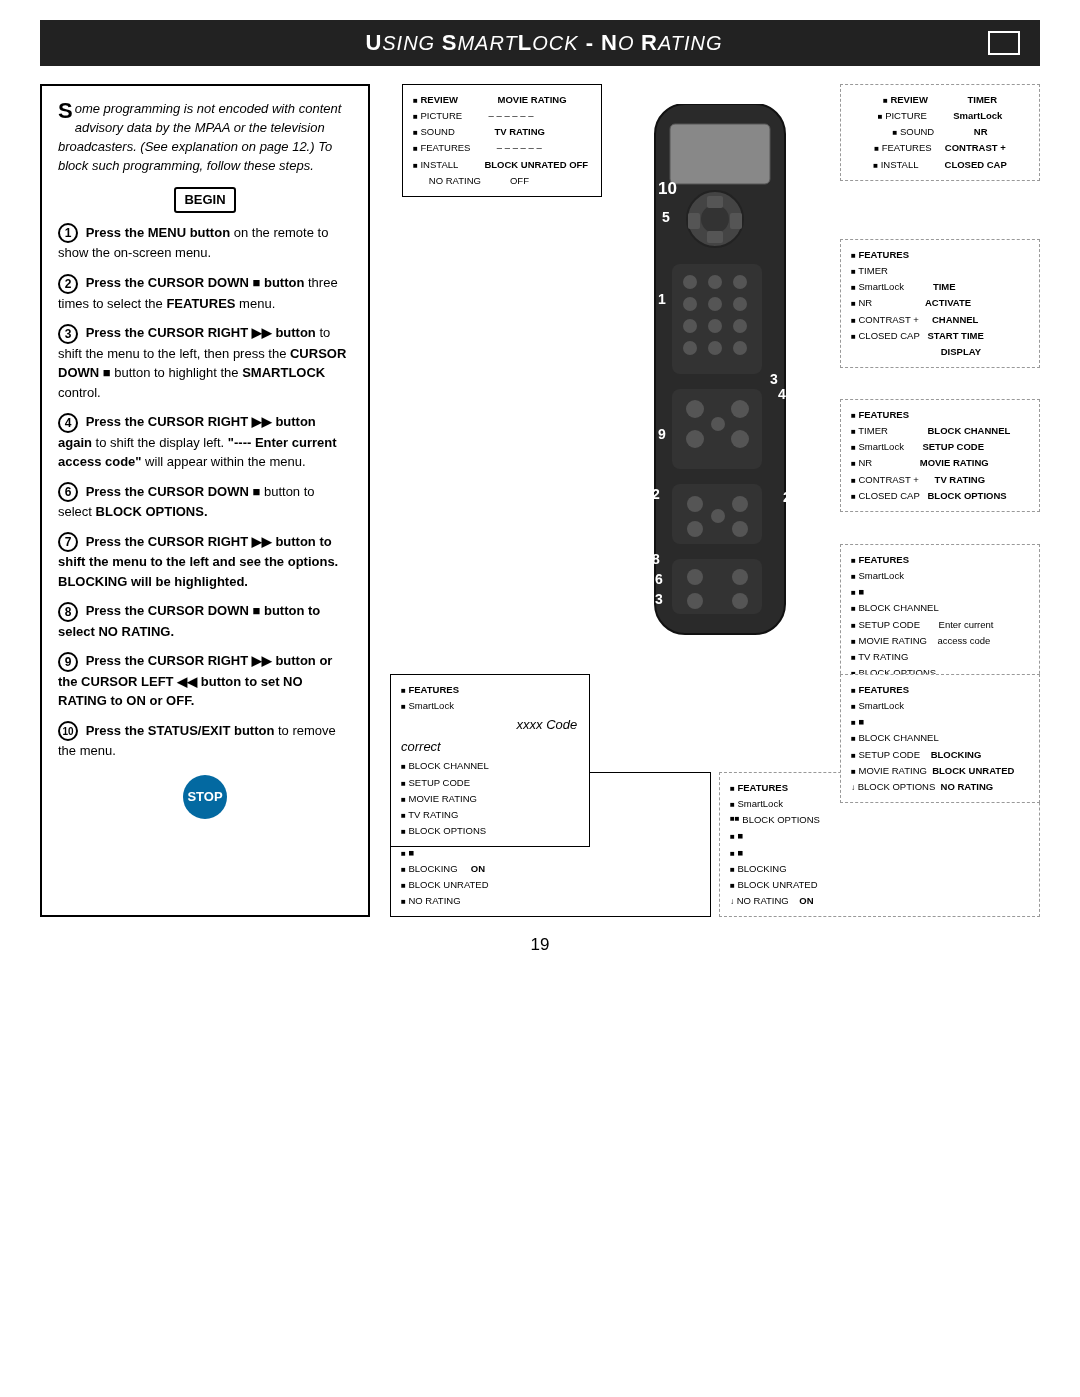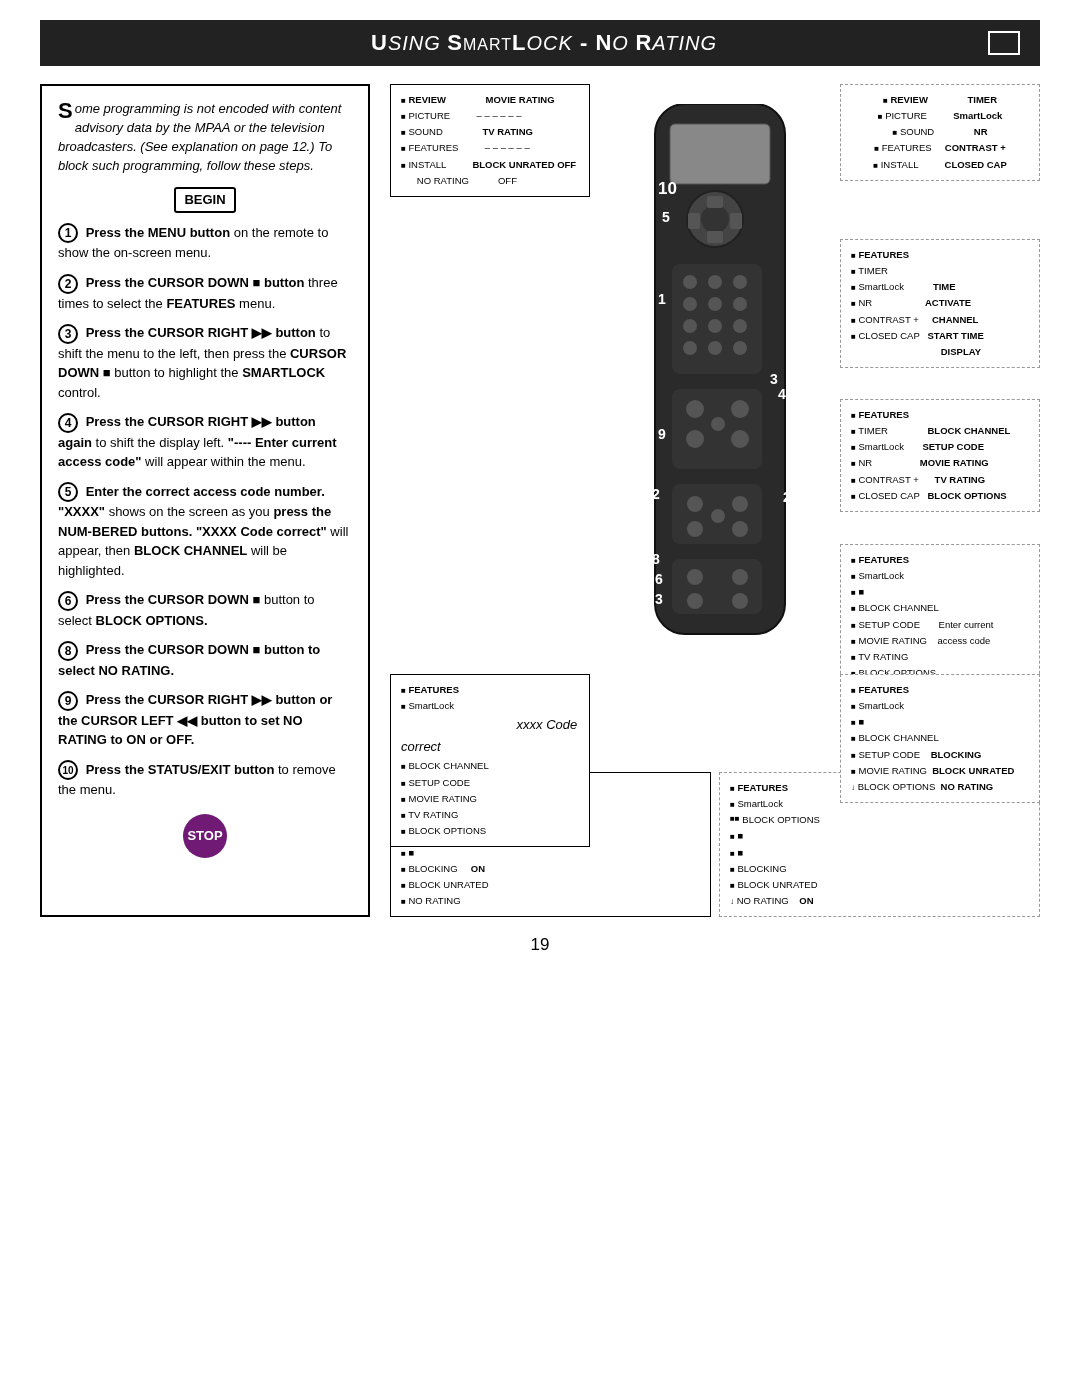--- a/index.html
+++ b/index.html
@@ -87,21 +87,21 @@
       font-weight: bold;
       font-size: 12px;
       margin-right: 4px;
       vertical-align: middle;
     }
     .step b { font-weight: bold; }
     .stop-badge {
       display: block;
       width: 44px;
       height: 44px;
-      background: #701a75;
+      background: #0369a1;
       border-radius: 50%;
       margin: 14px auto 0 auto;
       display: flex;
       align-items: center;
       justify-content: center;
       color: #fff;
       font-weight: bold;
       font-size: 13px;
     }
     .right-panel {
@@ -149,21 +149,21 @@
     }
   </style>
 </head>
 <body>
 
 <div>
 
   <div class="page-header">
     <div style="width:40px;"></div>
     <div class="title-text">
-      U<span style="font-style:italic;font-weight:normal;font-size:20px">SING </span>S<span style="font-weight:normal;font-size:16px">MART</span>L<span style="font-style:italic;font-weight:normal;font-size:20px">OCK</span> - N<span style="font-style:italic;font-weight:normal;font-size:20px">O </span>R<span style="font-style:italic;font-weight:normal;font-size:20px">ATING</span>
+      U<span style="font-style:italic;font-weight:normal;font-size:20px">SING </span>S<span style="font-style:italic;font-weight:normal;font-size:20px">MART</span>L<span style="font-style:italic;font-weight:normal;font-size:20px">OCK</span> - N<span style="font-style:italic;font-weight:normal;font-size:20px">O </span>R<span style="font-style:italic;font-weight:normal;font-size:20px">ATING</span>
     </div>
     <div class="header-box"></div>
   </div>
 
   <div class="main-content">
 
     <div class="left-panel">
       <div class="intro-text">
         <span class="drop-cap">S</span><span>ome programming is not encoded with content advisory data by the MPAA or the television broadcasters. (See explanation on page 12.) <em>To block such programming, follow these steps.</em></span>
       </div>
@@ -184,30 +184,30 @@
       <div class="step">
         <span class="step-num">3</span>
         <b>Press the CURSOR RIGHT ▶▶ button</b> to shift the menu to the left, then press the <b>CURSOR DOWN ■</b> button to highlight the <b>SMARTLOCK</b> control.
       </div>
 
       <div class="step">
         <span class="step-num">4</span>
         <b>Press the CURSOR RIGHT ▶▶ button again</b> to shift the display left. <b>"---- Enter current access code"</b> will appear within the menu.
       </div>
 
-      <div class="step">
-        <span class="step-num">5</span>
-        <b>Enter the correct access code number. "XXXX"</b> shows on the screen as you <b>press the NUM-BERED buttons. "XXXX Code correct"</b> will appear, then <b>BLOCK CHANNEL</b> will be highlighted.
-      </div>
 
       <div class="step">
         <span class="step-num">6</span>
         <b>Press the CURSOR DOWN ■</b> button to select <b>BLOCK OPTIONS.</b>
       </div>
 
+      <div class="step">
+        <span class="step-num">7</span>
+        <b>Press the CURSOR RIGHT ▶▶ button to shift the menu to the left and see the options. BLOCKING will be highlighted.</b>
+      </div>
 
       <div class="step">
         <span class="step-num">8</span>
         <b>Press the CURSOR DOWN ■ button to select NO RATING.</b>
       </div>
 
       <div class="step">
         <span class="step-num">9</span>
         <b>Press the CURSOR RIGHT ▶▶ button or the CURSOR LEFT ◀◀ button to set NO RATING to ON or OFF.</b>
       </div>
@@ -216,21 +216,21 @@
         <span class="step-num" style="font-size:10px;">10</span>
         <b>Press the STATUS/EXIT button</b> to remove the menu.
       </div>
 
       <div class="stop-badge">STOP</div>
     </div>
 
     <div class="right-panel">
       <div class="diagrams-container">
 
-        <div class="menu-box box-top-left" style="top:0;left:0;position:absolute;">
+        <div class="menu-box box-top-left" style="top:0;left:12px;position:absolute;">
           <div style="font-size:9.5px;line-height:1.7;">
             <div><span style="font-size:8px;">■</span> <b>REVIEW</b> &nbsp;&nbsp;&nbsp;&nbsp;&nbsp;&nbsp;&nbsp;&nbsp;&nbsp;&nbsp;&nbsp;&nbsp;&nbsp;&nbsp;<b>MOVIE RATING</b></div>
             <div><span style="font-size:8px;">■</span> PICTURE &nbsp;&nbsp;&nbsp;&nbsp;&nbsp;&nbsp;&nbsp;&nbsp; – – – – – –</div>
             <div><span style="font-size:8px;">■</span> SOUND &nbsp;&nbsp;&nbsp;&nbsp;&nbsp;&nbsp;&nbsp;&nbsp;&nbsp;&nbsp;&nbsp;&nbsp;&nbsp;&nbsp;<b>TV RATING</b></div>
             <div><span style="font-size:8px;">■</span> FEATURES &nbsp;&nbsp;&nbsp;&nbsp;&nbsp;&nbsp;&nbsp;&nbsp; – – – – – –</div>
             <div><span style="font-size:8px;">■</span> INSTALL &nbsp;&nbsp;&nbsp;&nbsp;&nbsp;&nbsp;&nbsp;&nbsp;&nbsp;<b>BLOCK UNRATED OFF</b></div>
             <div>&nbsp;&nbsp;&nbsp;&nbsp;&nbsp; NO RATING &nbsp;&nbsp;&nbsp;&nbsp;&nbsp;&nbsp;&nbsp;&nbsp;&nbsp; OFF</div>
           </div>
         </div>
 

